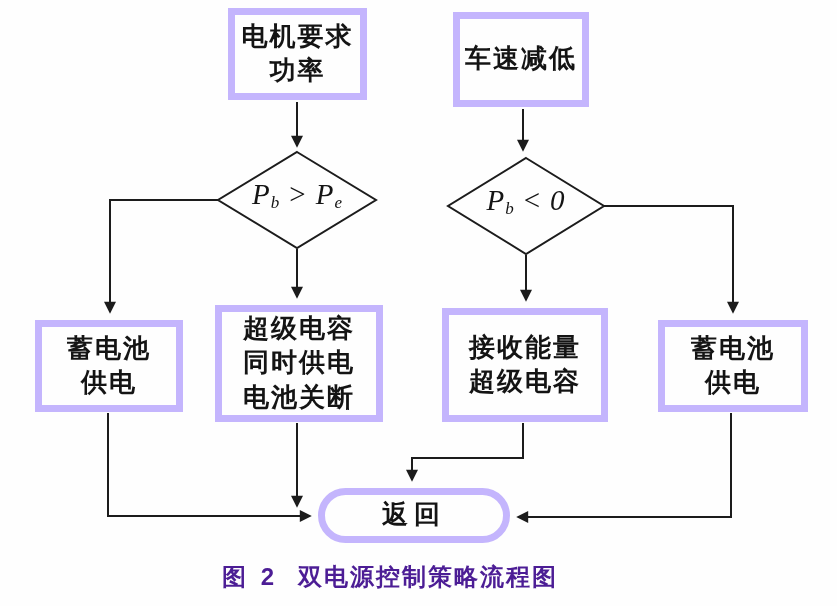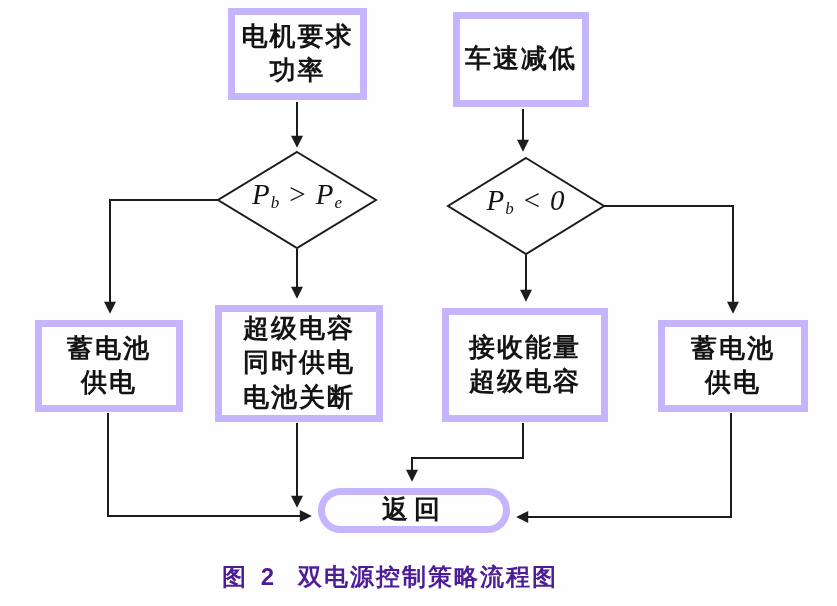--- a/index.html
+++ b/index.html
@@ -158,21 +158,21 @@
   <div class="box" style="left:442px; top:308px; width:166px; height:114px;">
     <span>接收能量</span>
     <span>超级电容</span>
   </div>
 
   <div class="box" style="left:658px; top:320px; width:150px; height:92px;">
     <span>蓄电池</span>
     <span>供电</span>
   </div>
 
-  <div class="box pill" style="left:318px; top:488px; width:192px; height:45px;">
+  <div class="box pill" style="left:318px; top:488px; width:192px; height:55px;">
     <span>返回</span>
   </div>
 
   <div class="caption">
     <span class="cap-label">图 2</span><span>双电源控制策略流程图</span>
   </div>
 
 </div>
 
 </body></html>

